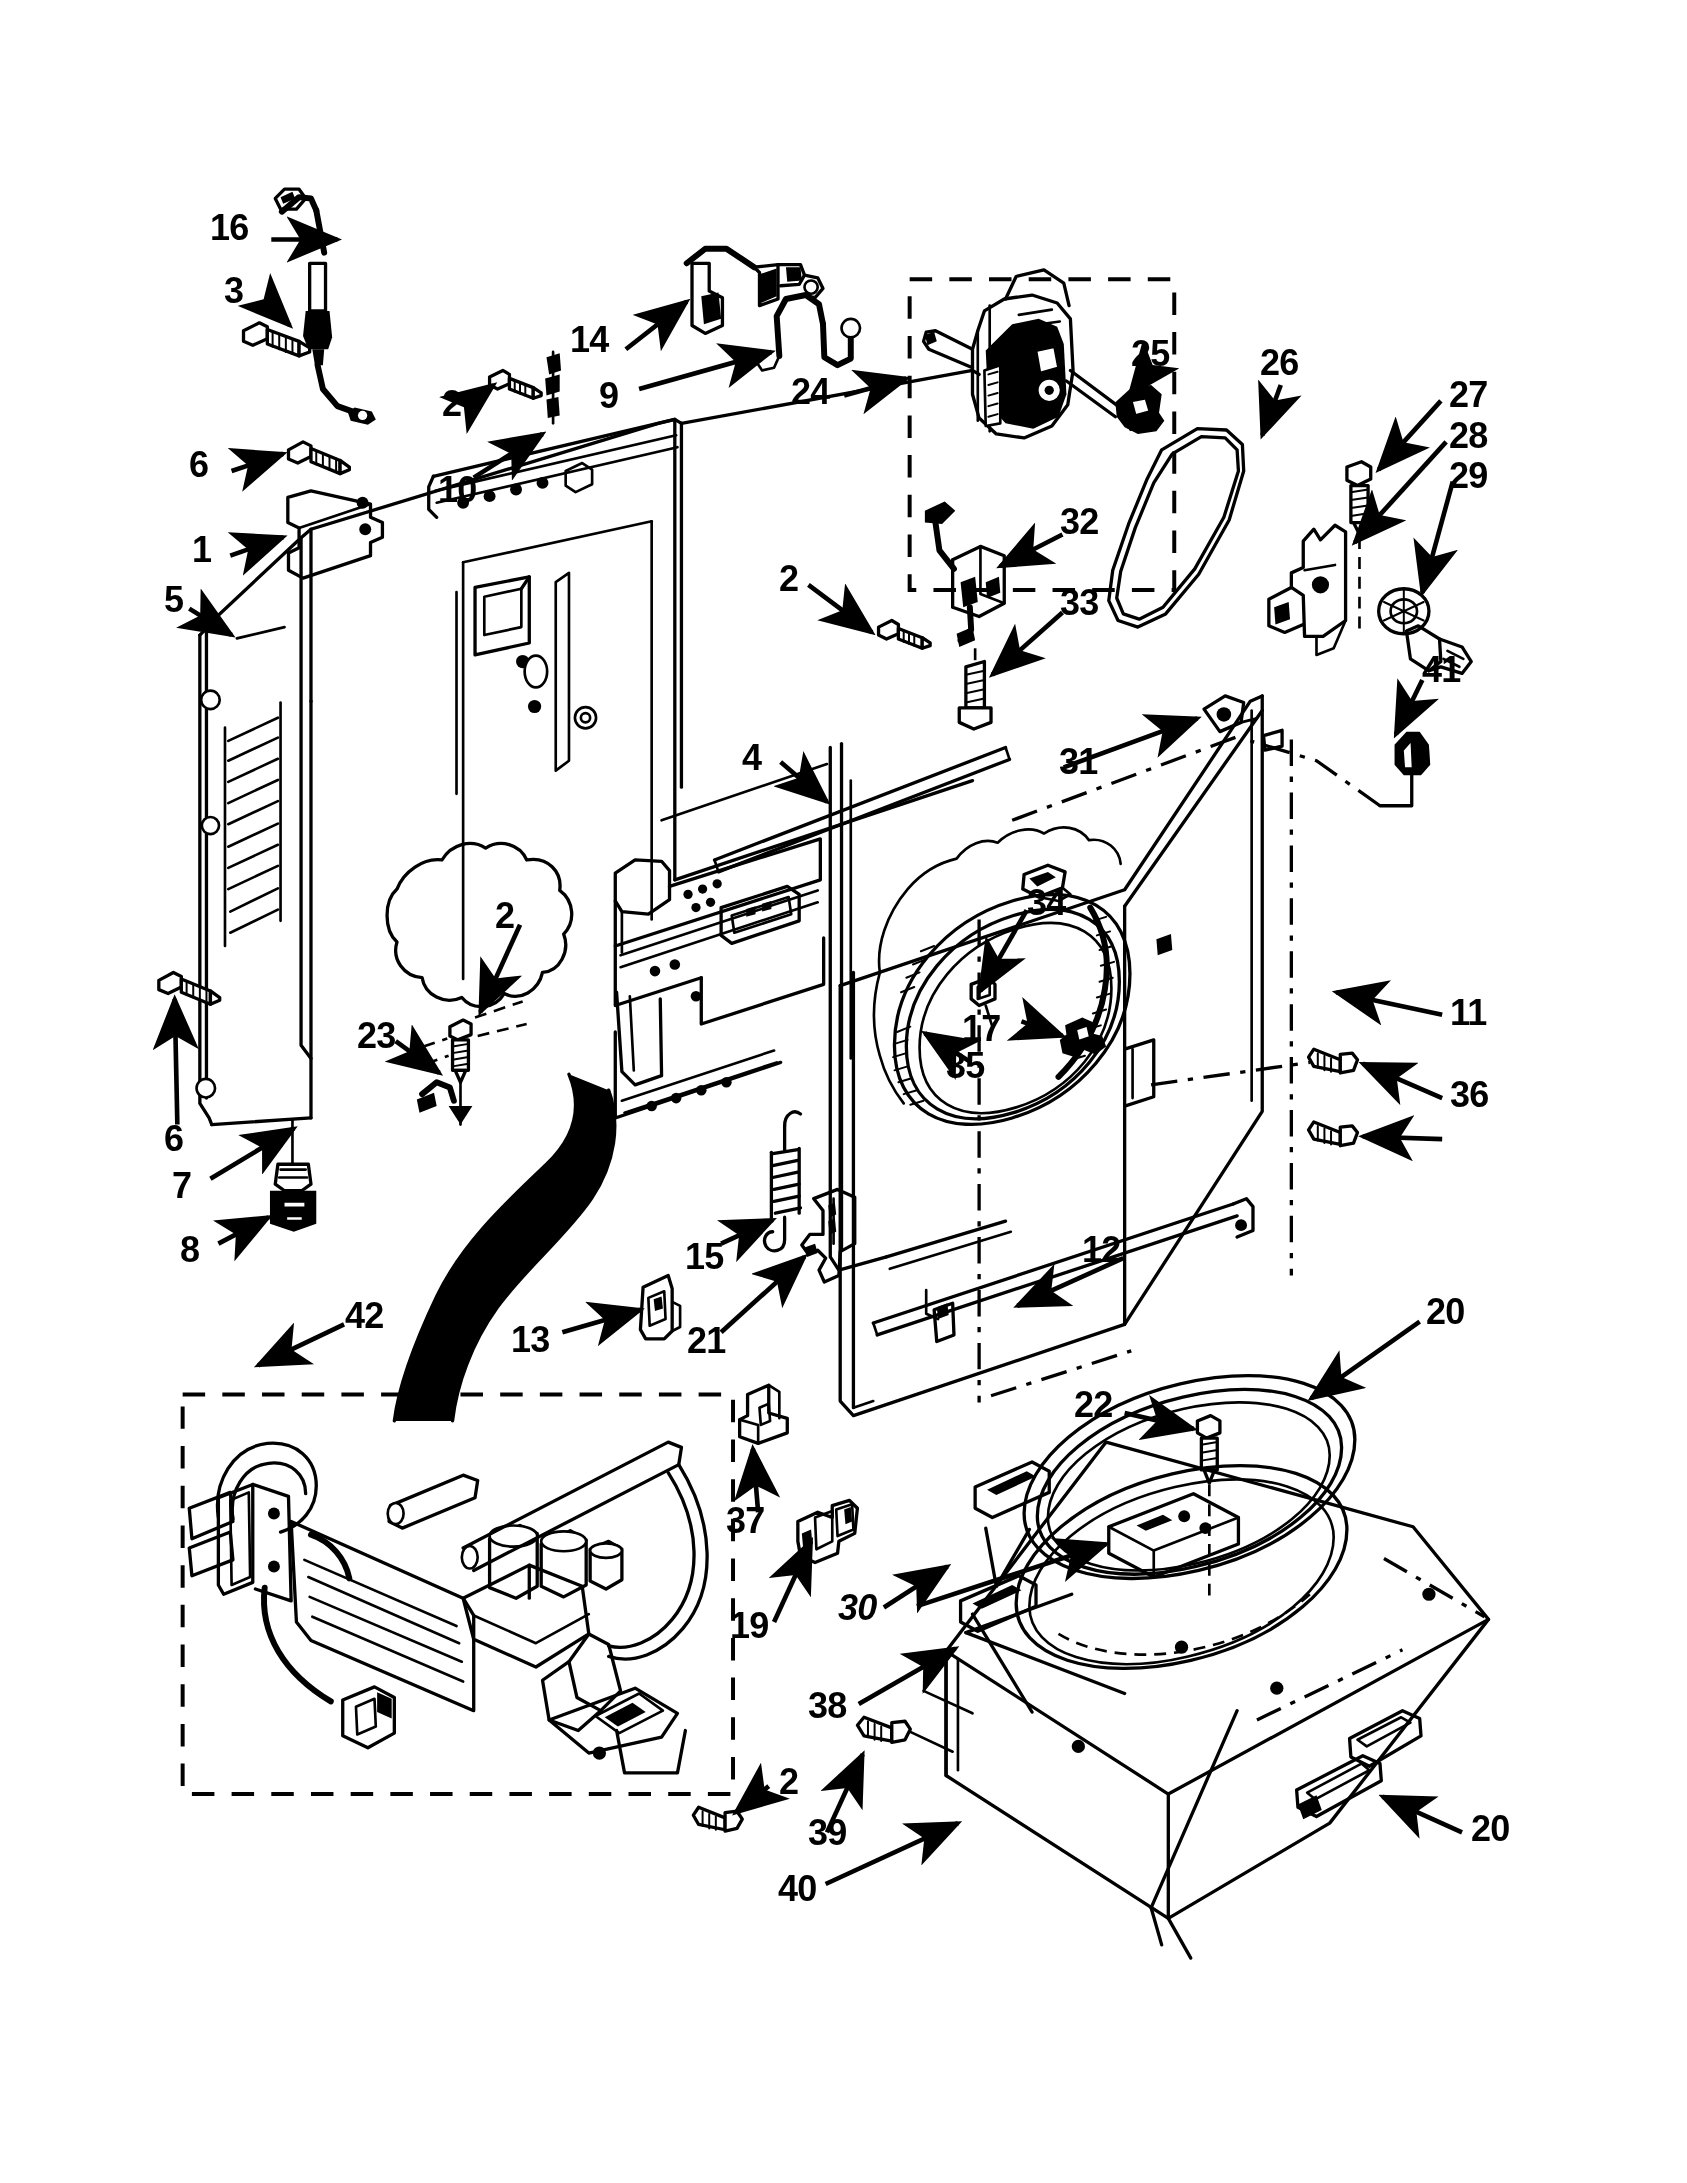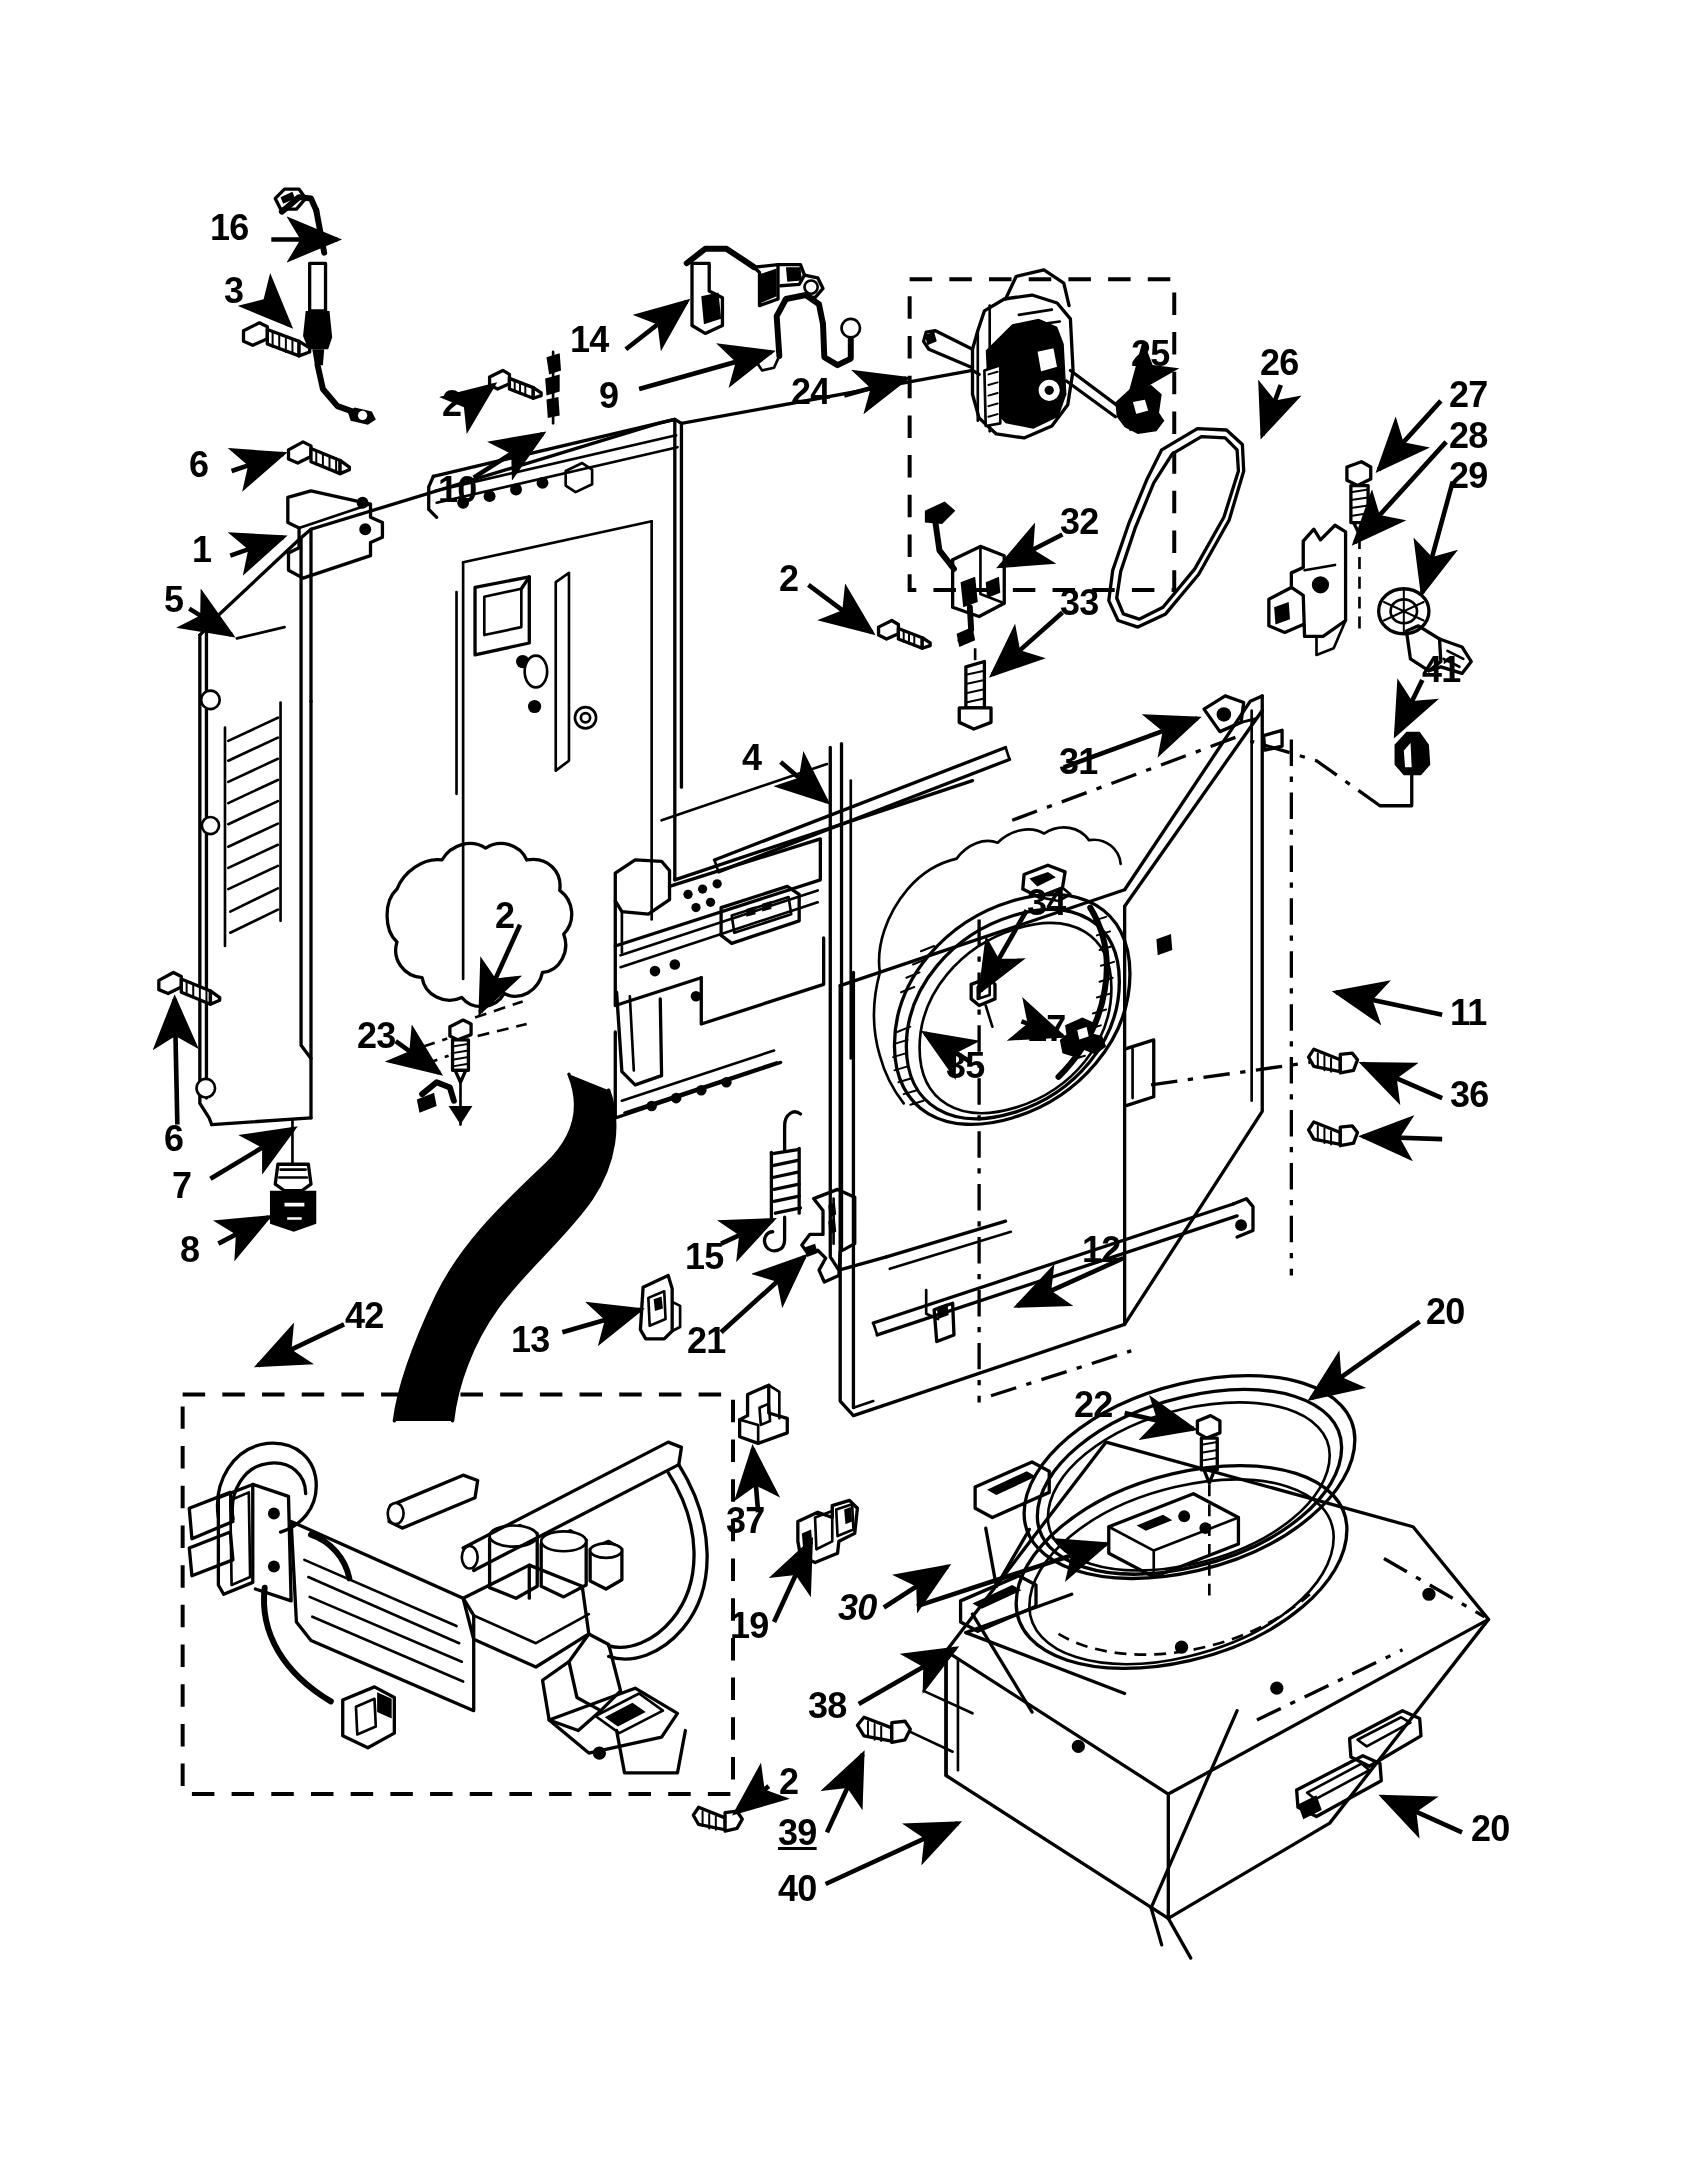--- a/index.html
+++ b/index.html
@@ -838,38 +838,38 @@
   <div class="callout" style="left:192px;top:532px;">1</div>
   <div class="callout" style="left:164px;top:582px;">5</div>
   <div class="callout" style="left:779px;top:561px;">2</div>
   <div class="callout" style="left:1060px;top:504px;">32</div>
   <div class="callout" style="left:1060px;top:585px;">33</div>
   <div class="callout" style="left:742px;top:740px;">4</div>
   <div class="callout" style="left:1059px;top:744px;">31</div>
   <div class="callout" style="left:1422px;top:652px;">41</div>
   <div class="callout" style="left:1450px;top:995px;">11</div>
   <div class="callout" style="left:1027px;top:885px;">34</div>
-  <div class="callout" style="left:1027px;top:1011px;">17</div>
+  <div class="callout" style="left:962px;top:1011px;">17</div>
   <div class="callout" style="left:946px;top:1048px;">35</div>
   <div class="callout" style="left:1450px;top:1077px;">36</div>
   <div class="callout" style="left:164px;top:1121px;">6</div>
   <div class="callout" style="left:172px;top:1168px;">7</div>
   <div class="callout" style="left:180px;top:1232px;">8</div>
   <div class="callout" style="left:357px;top:1018px;">23</div>
   <div class="callout" style="left:495px;top:898px;">2</div>
   <div class="callout" style="left:685px;top:1239px;">15</div>
   <div class="callout" style="left:511px;top:1322px;">13</div>
   <div class="callout" style="left:687px;top:1323px;">21</div>
   <div class="callout" style="left:345px;top:1298px;">42</div>
   <div class="callout" style="left:726px;top:1503px;">37</div>
   <div class="callout" style="left:730px;top:1608px;">19</div>
   <div class="callout" style="left:838px;top:1590px;font-style:italic;">30</div>
   <div class="callout" style="left:1074px;top:1387px;">22</div>
   <div class="callout" style="left:1082px;top:1232px;">12</div>
   <div class="callout" style="left:1426px;top:1294px;">20</div>
   <div class="callout" style="left:808px;top:1688px;">38</div>
   <div class="callout" style="left:779px;top:1764px;">2</div>
-  <div class="callout" style="left:778px;top:1815px;text-decoration:underline;">39</div>
+  <div class="callout" style="left:808px;top:1815px;">39</div>
   <div class="callout" style="left:778px;top:1871px;">40</div>
   <div class="callout" style="left:1471px;top:1811px;">20</div>
 
 </div>
 
 
 </body></html>

